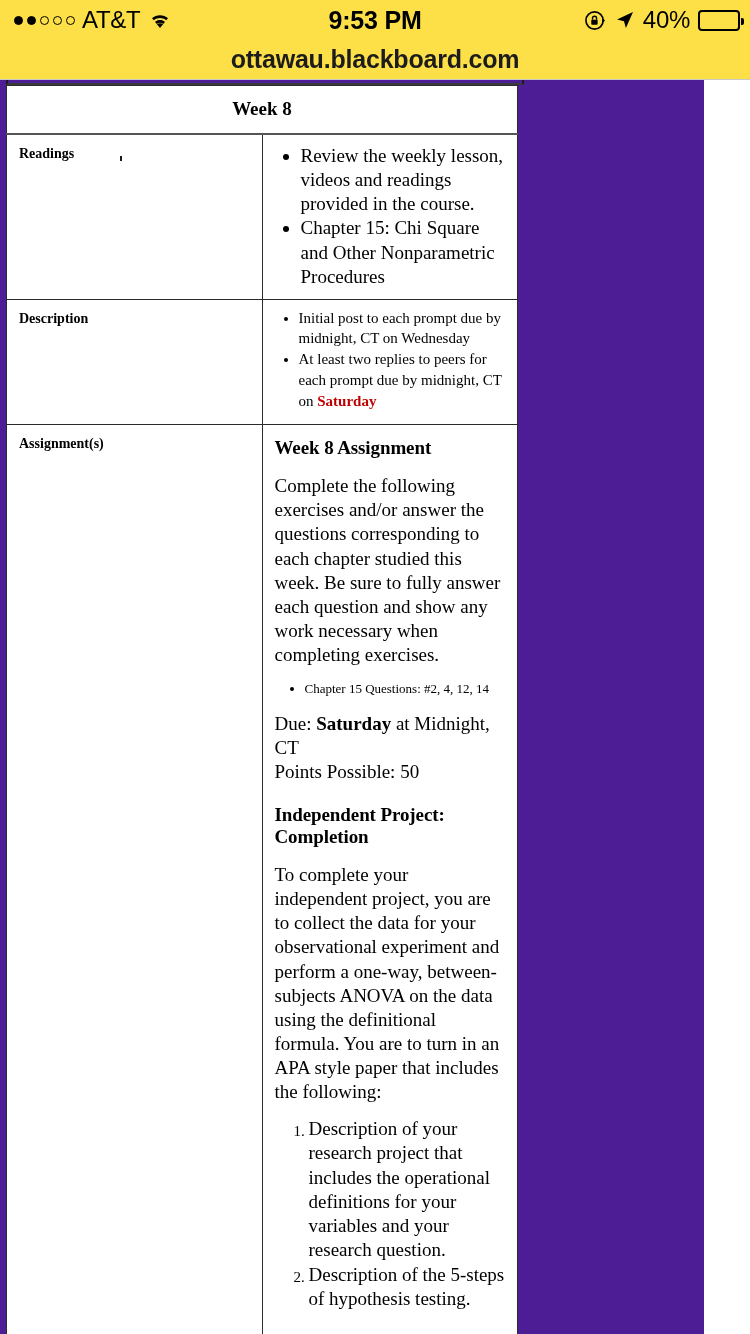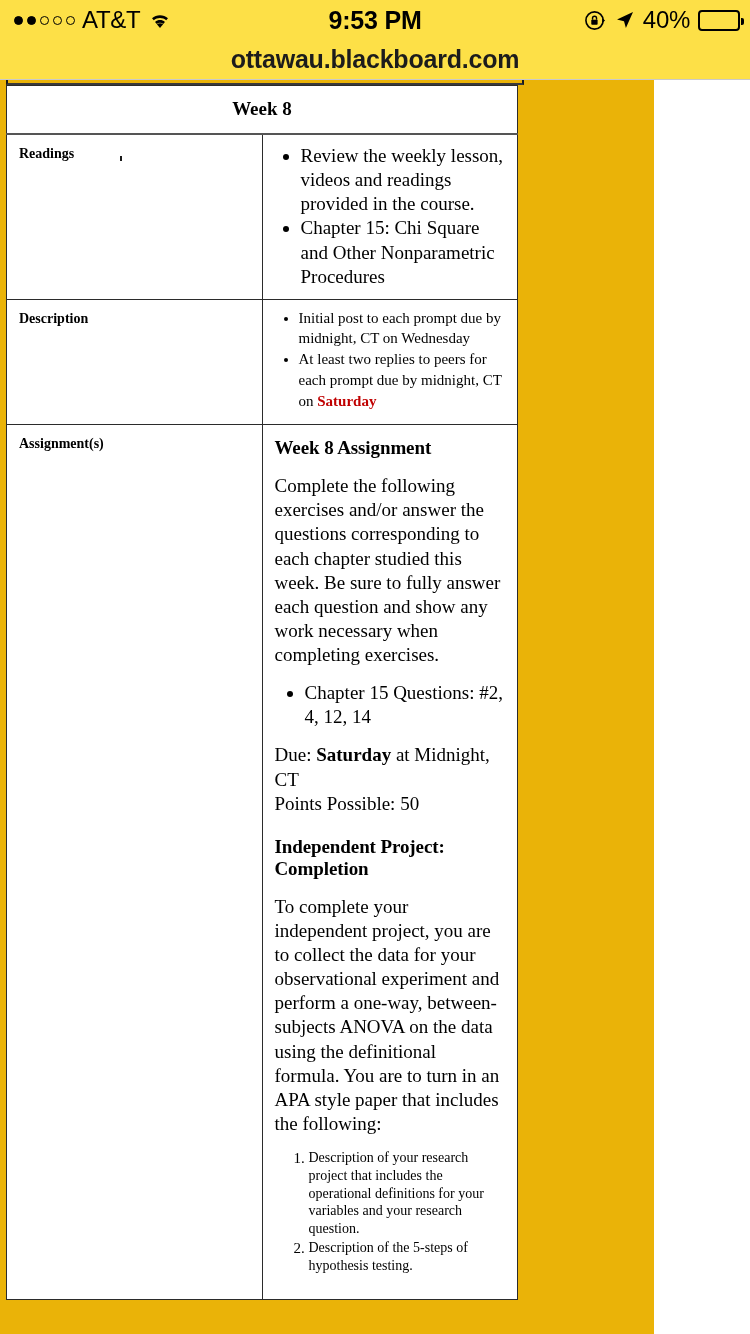--- a/index.html
+++ b/index.html
@@ -124,23 +124,23 @@
     font-weight: bold;
   }
   #url-text {
     font-size: 25px;
     color: #1c1c1c;
     letter-spacing: -0.2px;
   }
 
   
   #page {
-    width: 654px;
+    width: 704px;
     height: 1254px;
-    background: #eab308;
+    background: #4c1d95;
     position: relative;
     overflow: hidden;
   }
 
   .sliver {
     width: 518px;
     height: 5px;
     border-left: 2px solid #1a1a1a;
     border-right: 2px solid #1a1a1a;
     border-bottom: 2px solid #3a3a3a;
@@ -209,34 +209,34 @@
     letter-spacing: -0.1px;
   }
   .assign-cell p {
     font-size: 19px;
     line-height: 1.27;
     margin: 0 0 14px 0;
   }
   .assign-cell ul.bullets {
     margin: 0 0 14px 0;
     padding-left: 30px;
-    font-size: 19px;
+    font-size: 13px;
     line-height: 1.27;
   }
   .assign-cell ol.steps {
     margin: 0 0 14px 0;
     padding-left: 34px;
     font-size: 15px;
     line-height: 1;
   }
   .assign-cell ol.steps > li {
     margin: 0 0 1px 0;
   }
   .assign-cell ol.steps > li > span {
-    font-size: 14px;
+    font-size: 19px;
     line-height: 1.27;
     display: block;
     position: relative;
     top: -1px;
   }
   .due-block { margin-top: 15px; }
   .due-block div {
     font-size: 19px;
     line-height: 1.27;
   }

